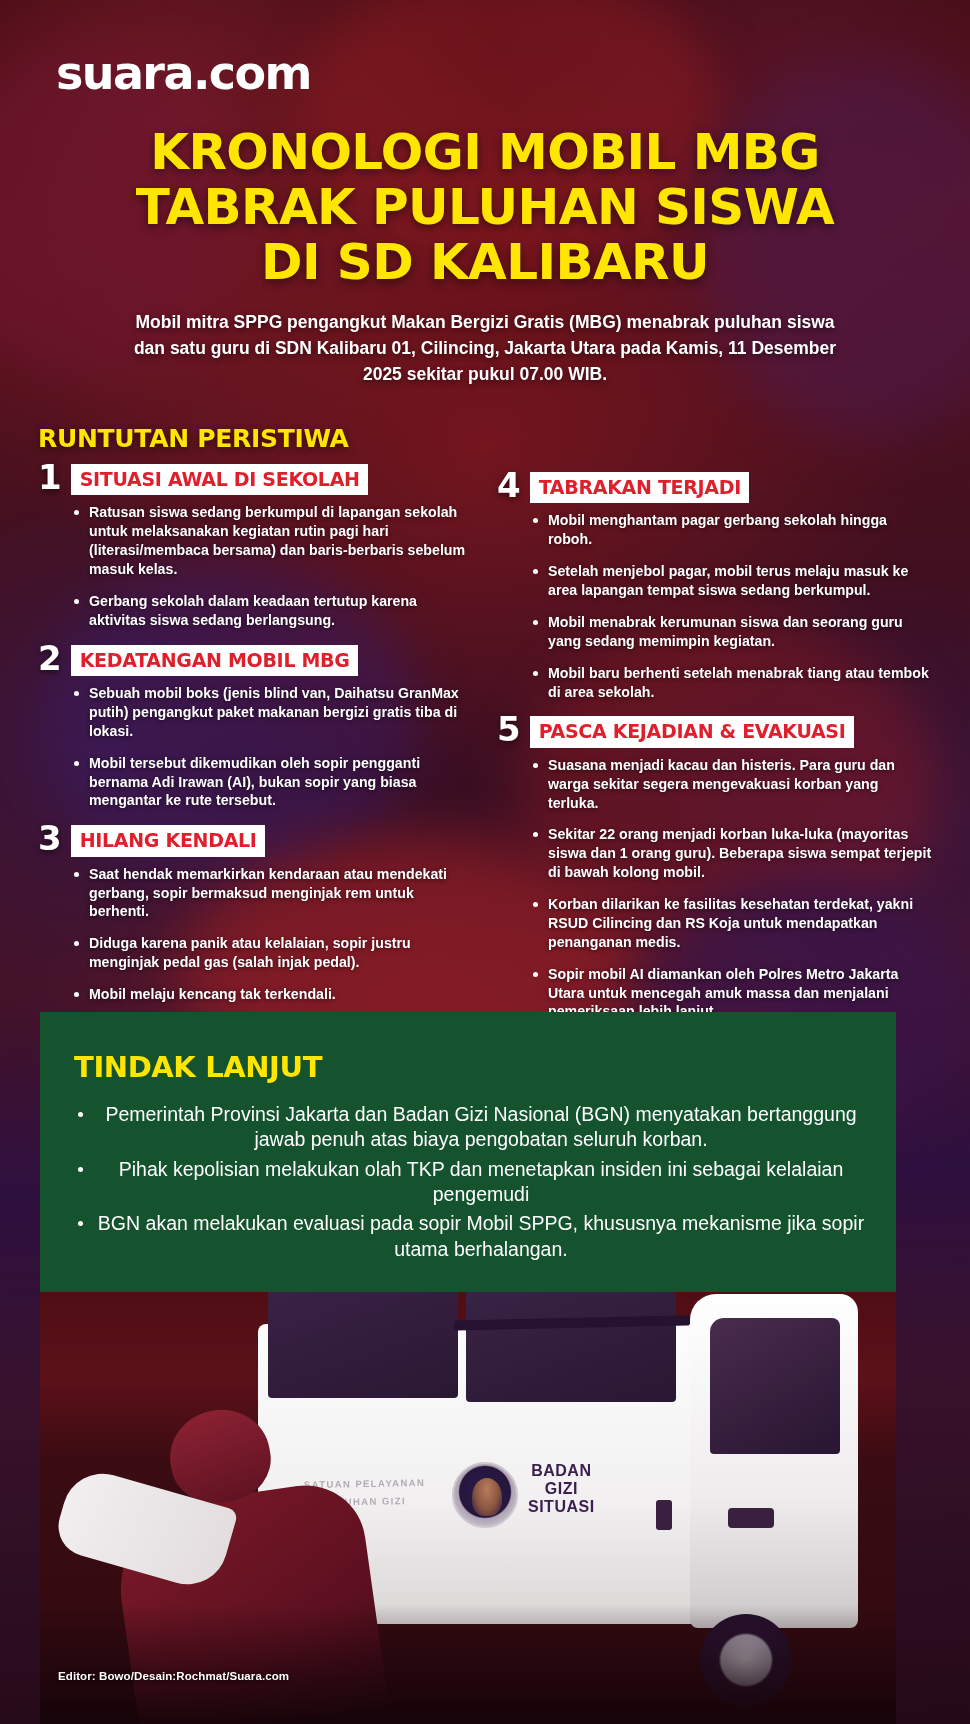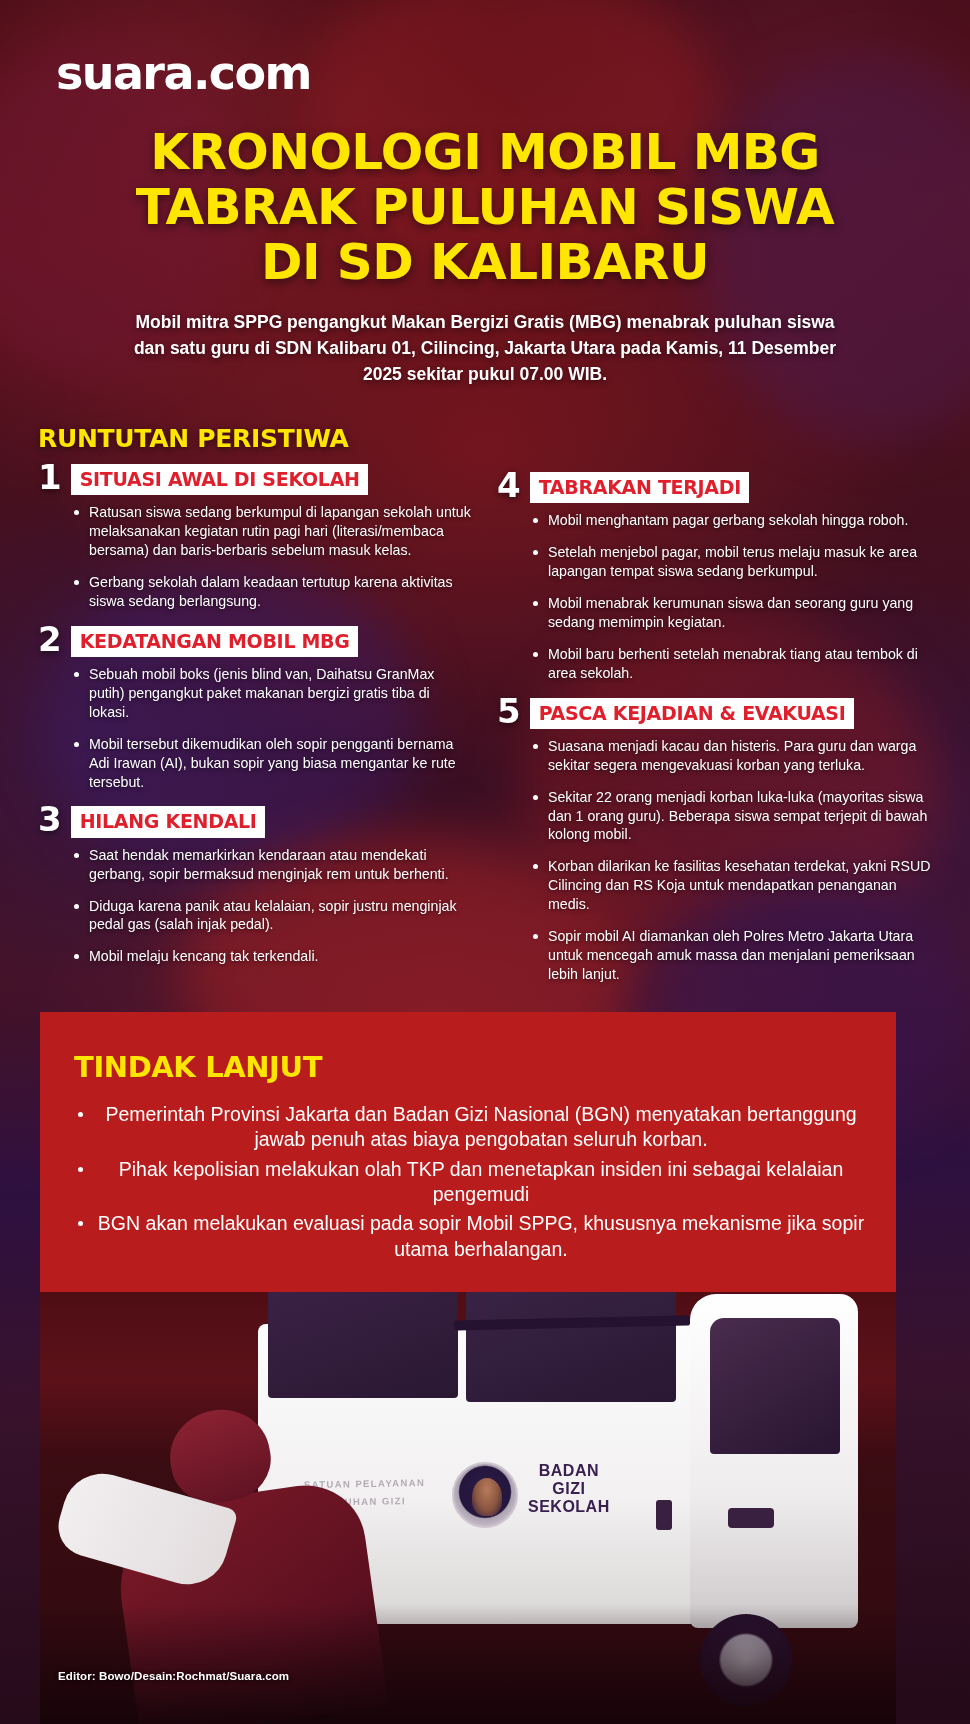--- a/index.html
+++ b/index.html
@@ -132,40 +132,40 @@
     display: inline-block;
     white-space: nowrap;
   }
 
   .bullets { list-style: none; padding-left: 36px; }
   .bullets li {
     position: relative;
     color: #ffffff;
     font-size: 14.2px;
     line-height: 1.33;
-    font-weight: 400;
+    font-weight: 700;
     margin-bottom: 13px;
     text-shadow: 0 1px 4px rgba(0,0,0,.6);
     padding-left: 15px;
   }
   .bullets li::before {
     content: "";
     position: absolute;
     left: 0; top: 7px;
     width: 5px; height: 5px;
     border-radius: 50%;
     background: #ffffff;
   }
 
   
   .followup {
     position: absolute;
     left: 40px; top: 1012px;
     width: 856px;
-    background: #b91c1c;
+    background: #14532d;
     padding: 38px 30px 26px 34px;
     z-index: 5;
   }
   .followup-title {
     color: #ffe600;
     font-family: "DejaVu Sans", sans-serif;
     font-weight: 700;
     font-size: 29px;
     letter-spacing: -0.4px;
     margin-bottom: 18px;
@@ -472,21 +472,21 @@
       <div class="win-front"></div>
       <div class="visor"></div>
       <div class="handle"></div>
       <div class="handle2"></div>
       <div class="txt1">SATUAN PELAYANAN</div>
       <div class="txt2">PEMENUHAN GIZI</div>
       <div class="logo-circle"></div>
       <div class="bgn">
         <div>BADAN</div>
         <div>GIZI</div>
-        <div>SEKOLAH</div>
+        <div>SITUASI</div>
       </div>
       <div class="wheel w1"></div>
       <div class="wheel w2"></div>
     </div>
 
     <div class="figure">
       <div class="torso"></div>
       <div class="head"></div>
       <div class="arm"></div>
     </div>

